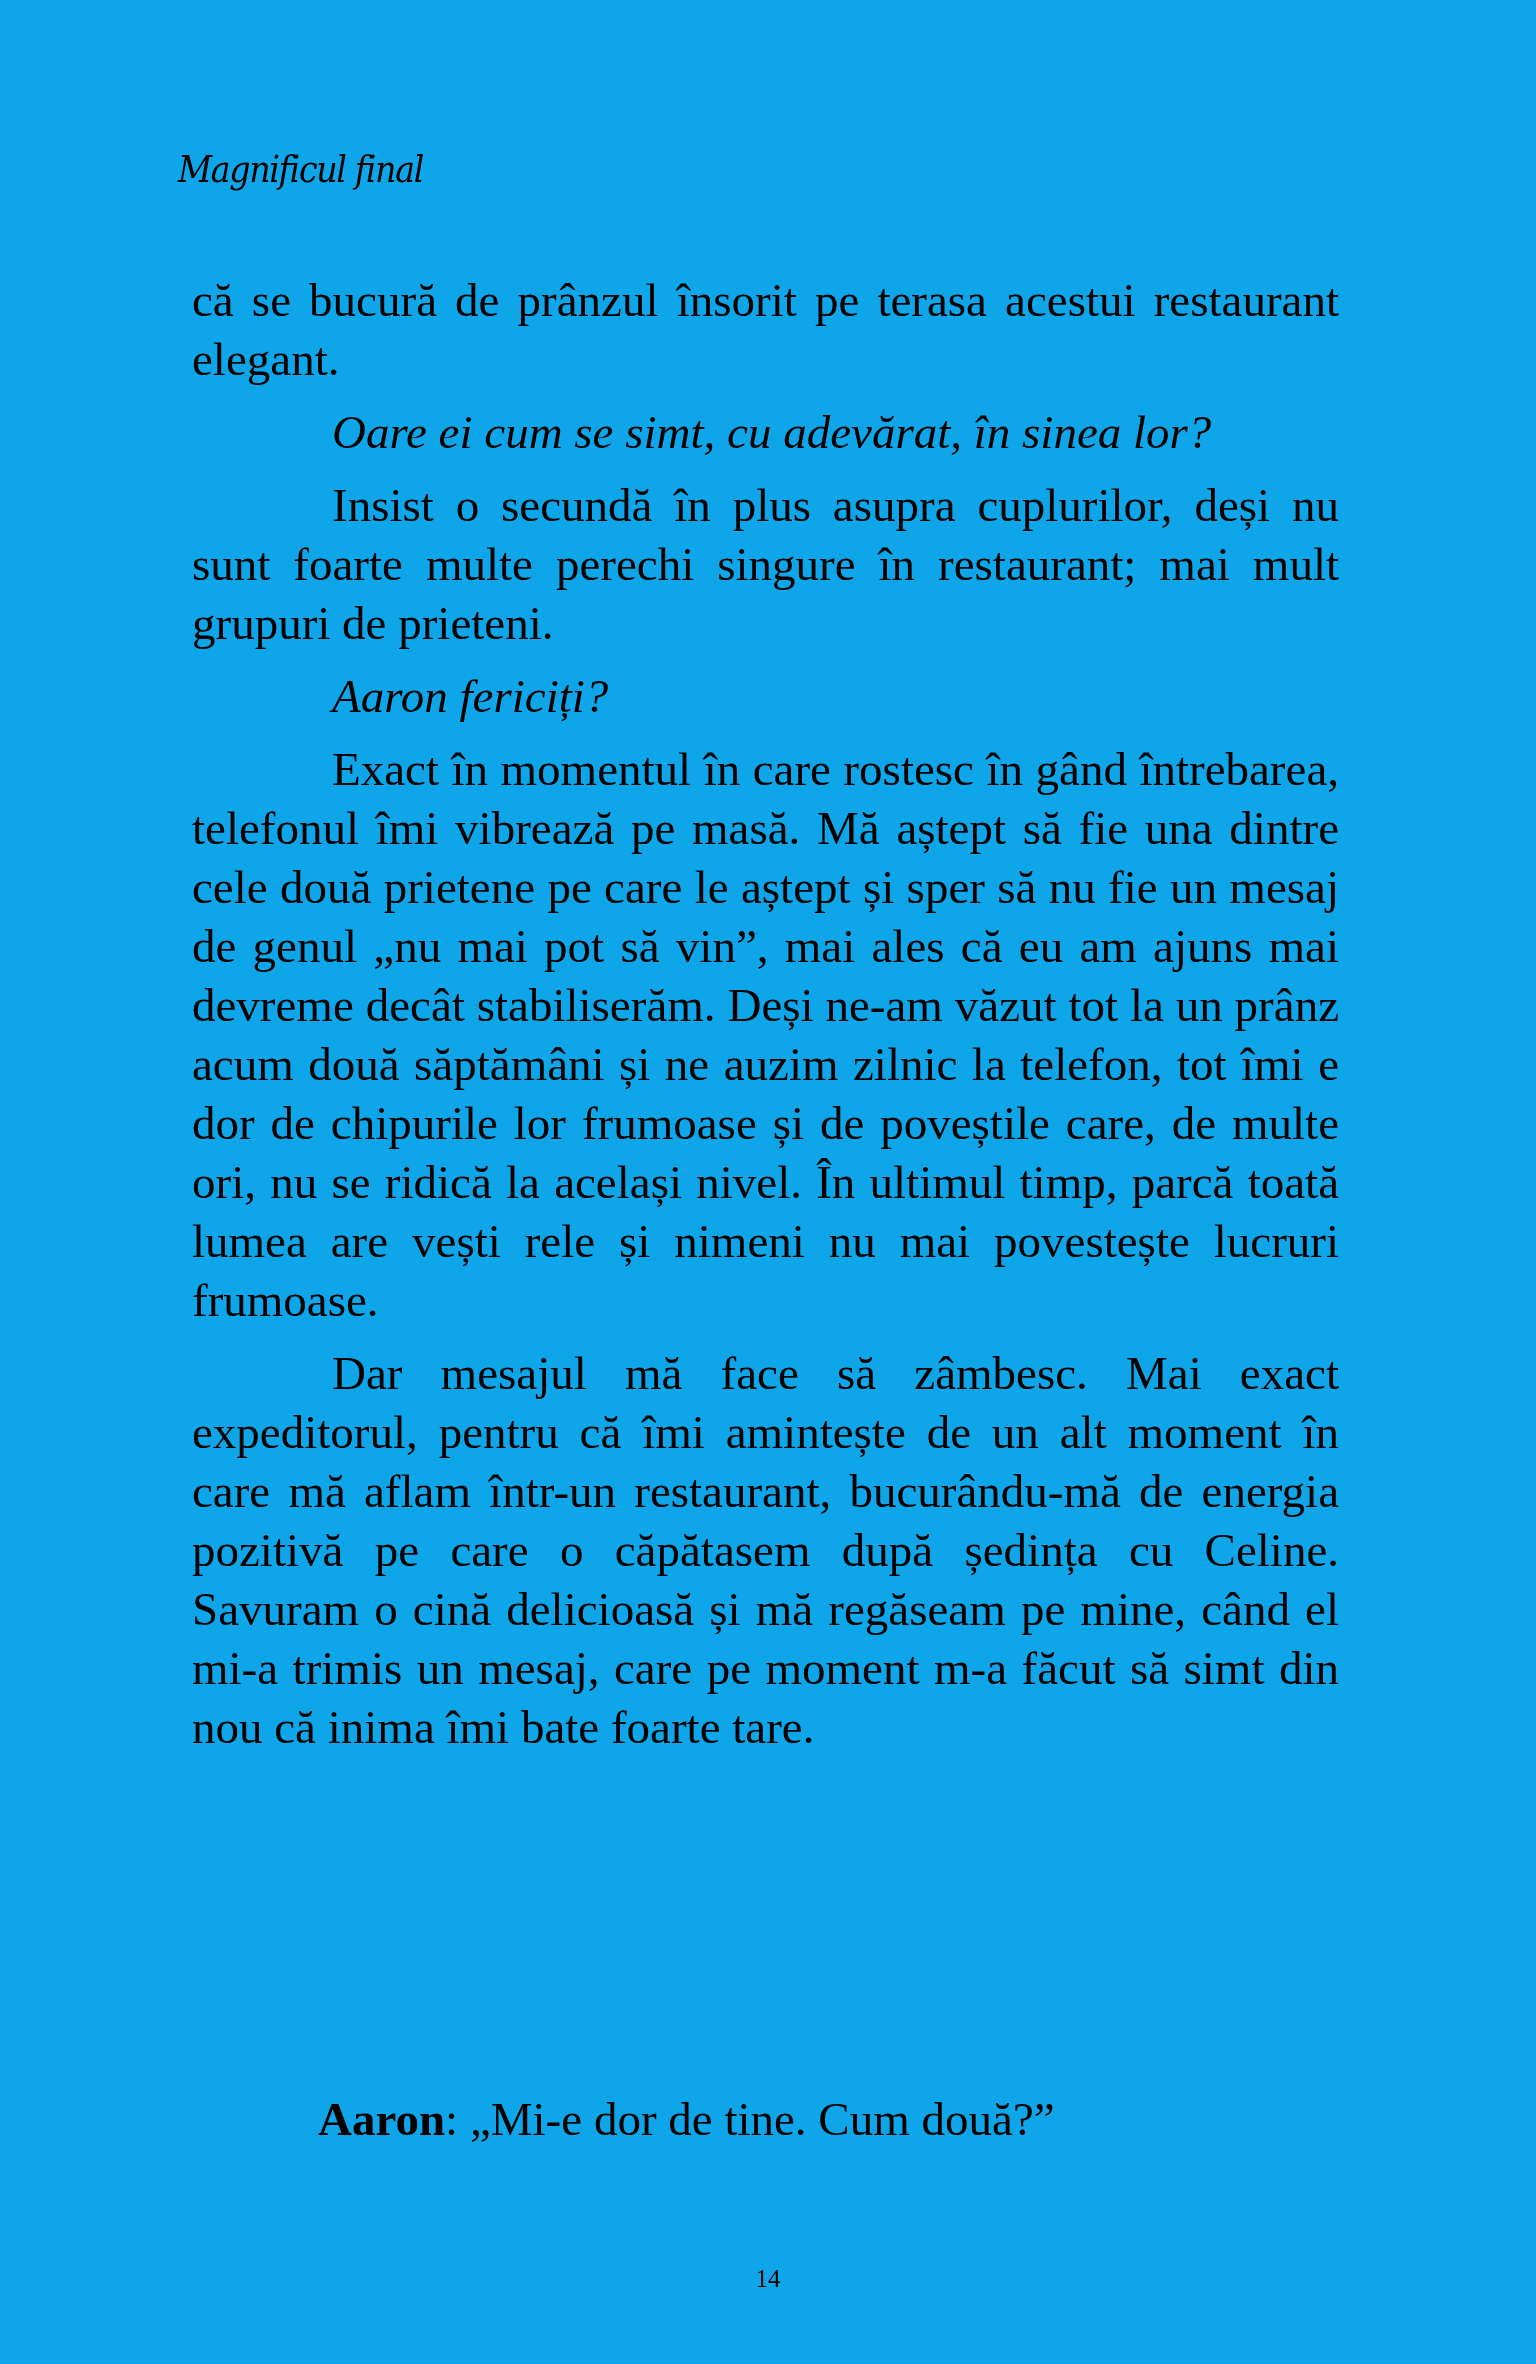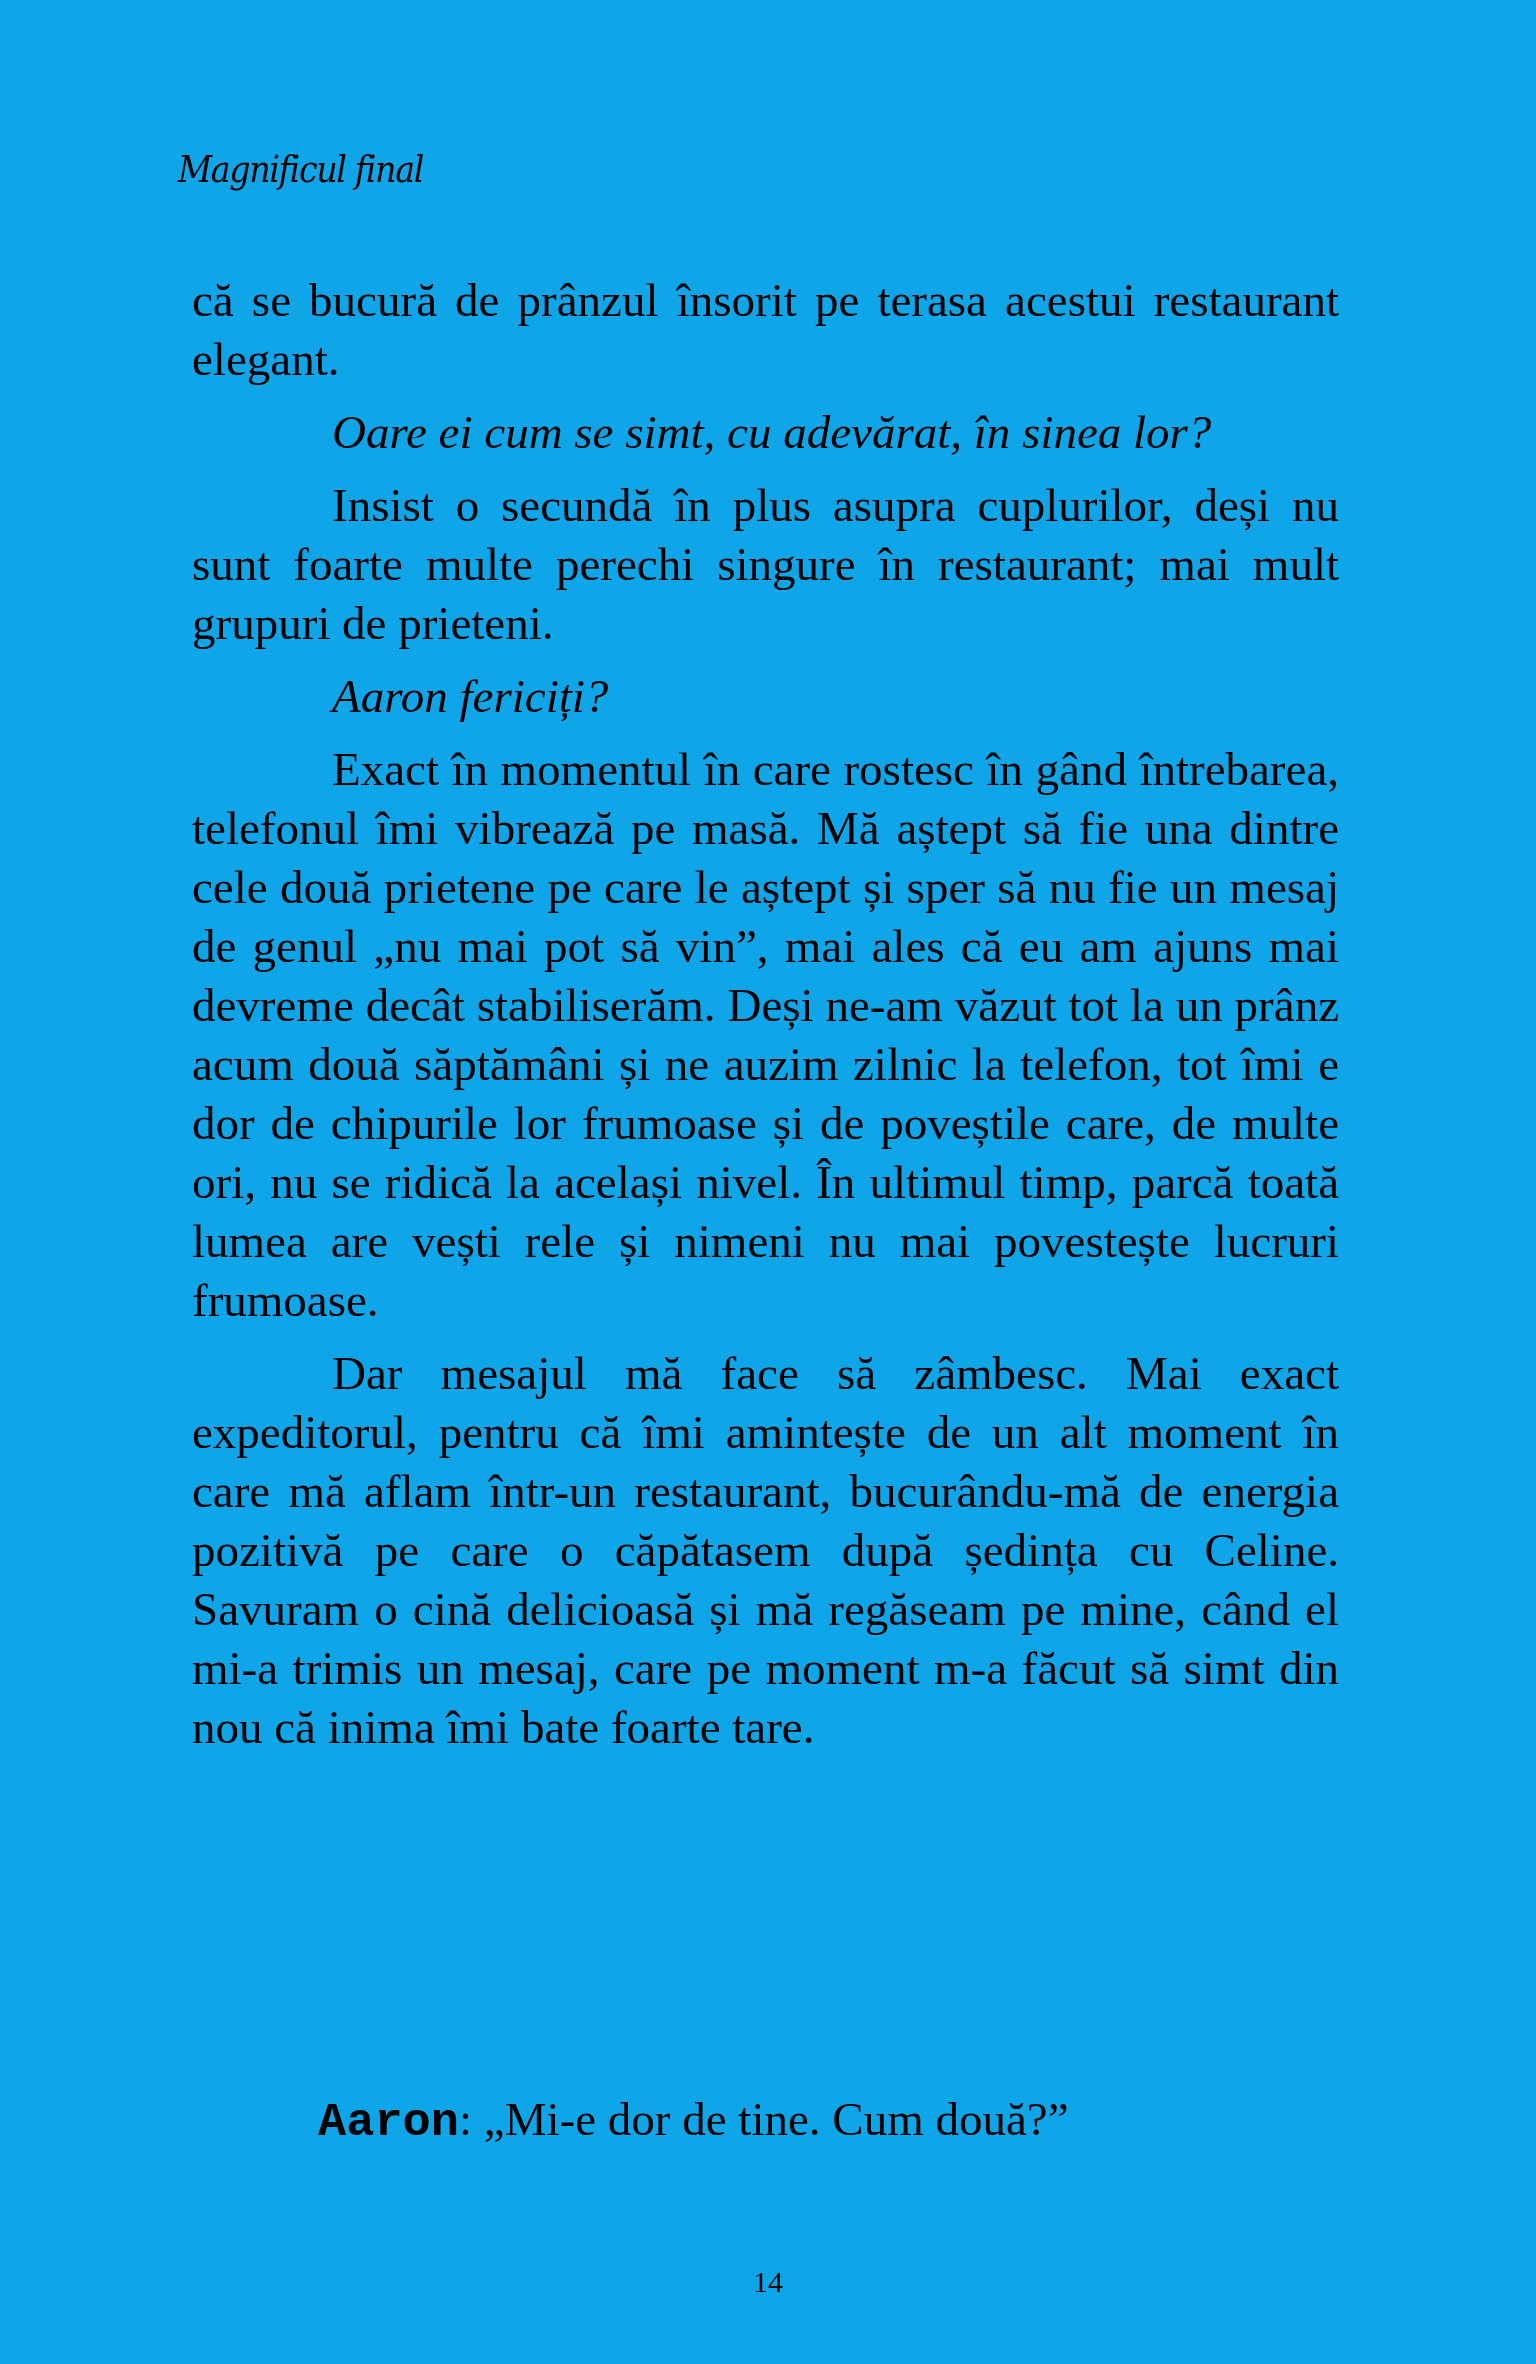--- a/index.html
+++ b/index.html
@@ -14,24 +14,24 @@
       position: absolute; left: 178px; top: 257px; width: 1175px;
       font-family: "Liberation Serif", serif; font-size: 47px; line-height: 59px;
     }
     .body-text p { margin: 14px; text-align: justify; text-align-last: left; }
     .body-text p.indent { text-indent: 140px; }
     .body-text p.it { font-style: italic; }
     .dialogue {
       position: absolute; left: 318px; top: 2090px;
       font-family: "Liberation Serif", serif; font-size: 47px; line-height: 59px; white-space: nowrap;
     }
-    .dialogue b { font-weight: bold; font-family: Liberation Mono, monospace; }
+    .dialogue b { font-weight: bold; }
     .page-number {
       position: absolute; left: 0; width: 1536px; top: 2265px; text-align: center;
-      font-family: "Liberation Serif", serif; font-size: 30px;
+      font-family: "Liberation Serif", serif; font-size: 25px;
     }
   </style>
 </head>
 <body>
 
 <div class="page">
   <div class="running-header">Magnificul final</div>
 
   <div class="body-text">
     <p>că se bucură de prânzul însorit pe terasa acestui restaurant elegant.</p>

